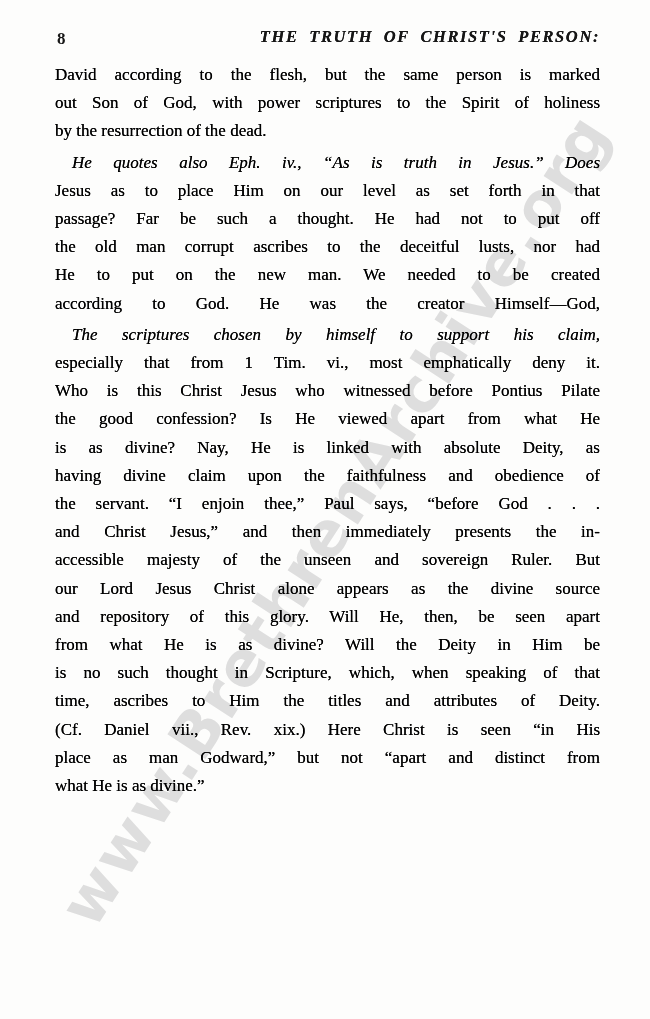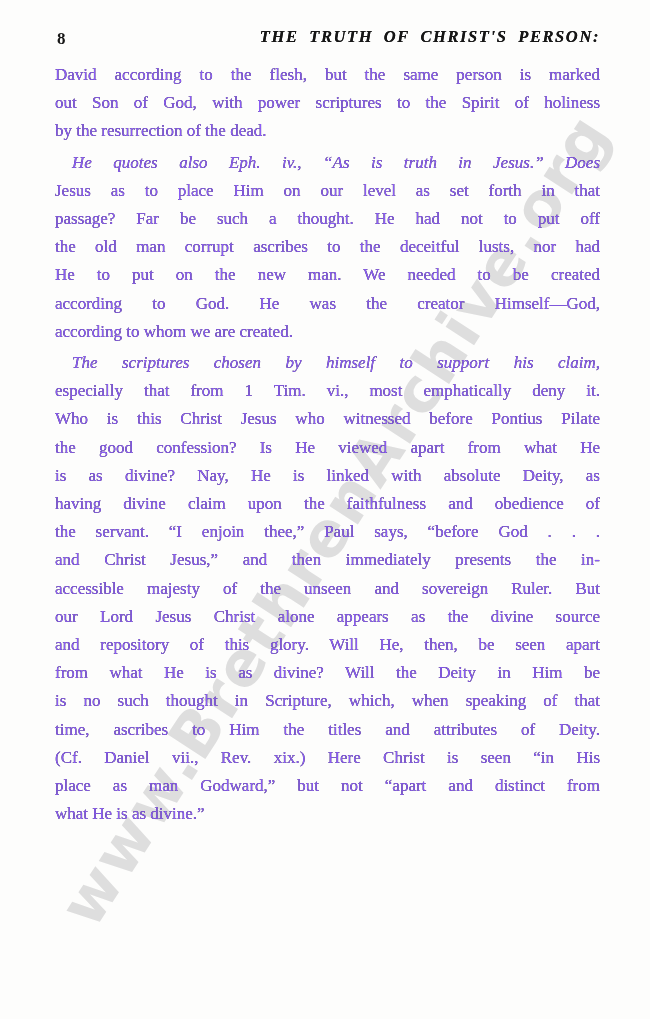--- a/index.html
+++ b/index.html
@@ -55,21 +55,21 @@
     font-size: 16.5px;
     letter-spacing: 1.6px;
     word-spacing: 5px;
     text-shadow: 0 0 0.5px #161616;
   }
   .body {
     position: absolute;
     top: 61px;
     left: 55px;
     width: 545px;
-    color: #8b5cf6;
+    color: #000000;
     font-size: 17px;
     text-shadow: 0 0 0.5px #1c1c1c;
   }
   .para {
     margin: 0;
   }
   .para + .para {
     margin-top: 3px;
   }
   .line {
@@ -100,21 +100,20 @@
         <div class="line">out Son of God, with power scriptures to the Spirit of holiness</div>
         <div class="line last">by the resurrection of the dead.</div>
       </div>
       <div class="para">
         <div class="line indent">He quotes also Eph. iv., “As is truth in Jesus.” Does</div>
         <div class="line">Jesus as to place Him on our level as set forth in that</div>
         <div class="line">passage? Far be such a thought. He had not to put off</div>
         <div class="line">the old man corrupt ascribes to the deceitful lusts, nor had</div>
         <div class="line">He to put on the new man. We needed to be created</div>
         <div class="line">according to God. He was the creator Himself—God,</div>
-        <div class="line last">according to whom we are created.</div>
       </div>
       <div class="para">
         <div class="line indent">The scriptures chosen by himself to support his claim,</div>
         <div class="line">especially that from 1 Tim. vi., most emphatically deny it.</div>
         <div class="line">Who is this Christ Jesus who witnessed before Pontius Pilate</div>
         <div class="line">the good confession? Is He viewed apart from what He</div>
         <div class="line">is as divine? Nay, He is linked with absolute Deity, as</div>
         <div class="line">having divine claim upon the faithfulness and obedience of</div>
         <div class="line">the servant. “I enjoin thee,” Paul says, “before God . . .</div>
         <div class="line">and Christ Jesus,” and then immediately presents the in-</div>

